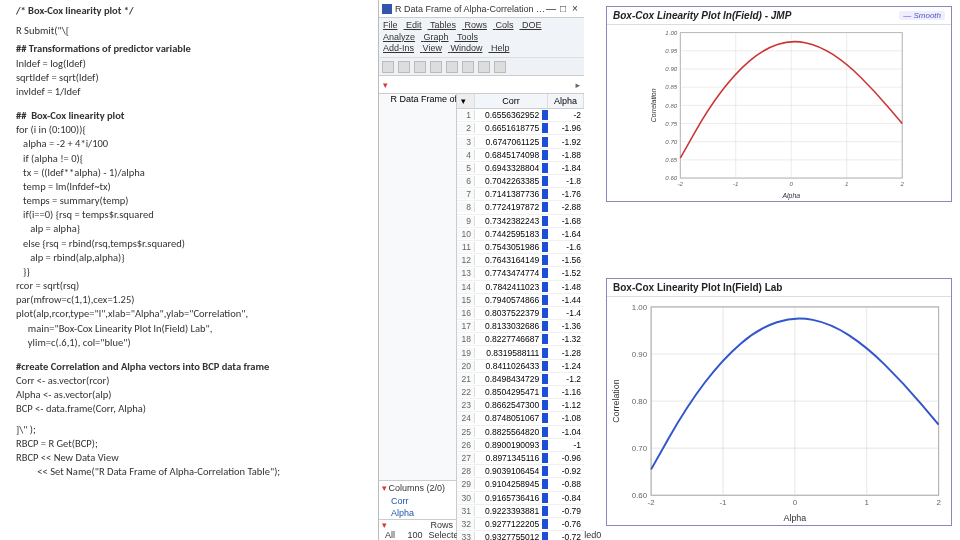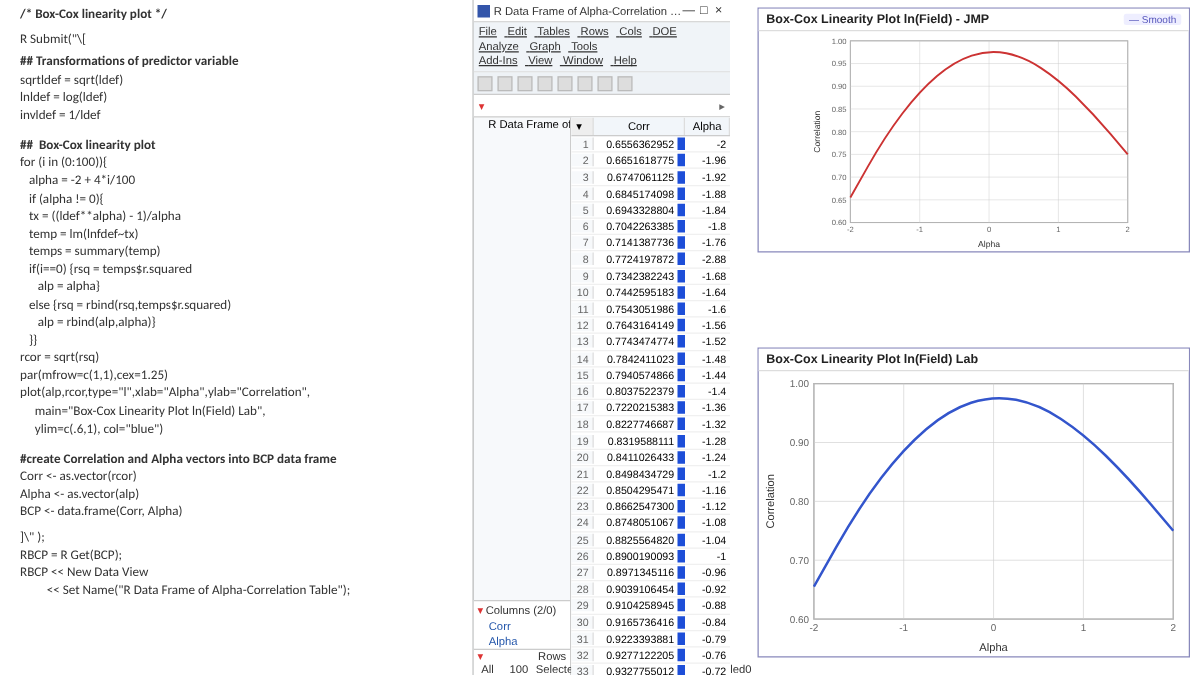--- a/index.html
+++ b/index.html
@@ -40,43 +40,43 @@
   .jmp-thead div { padding:2px 4px; border-right:1px solid #ddd; }
   .jmp-thead .rh { width:18px; background:#eee; }
   .jmp-thead .c1 { width:74px; text-align:center; }
   .jmp-thead .c2 { width:36px; text-align:center; }
   .jmp-tr { display:flex; font-size:8.5px; height:13.2px; align-items:center; border-bottom:1px solid #f0f0f0; }
   .jmp-tr .rh { width:18px; text-align:right; padding-right:3px; color:#666; background:#f7f9fb; border-right:1px solid #ddd; }
   .jmp-tr .c1 { width:74px; text-align:right; padding-right:3px; border-right:6px solid #1d4ed8; }
   .jmp-tr .c2 { width:36px; text-align:right; padding-right:3px; }
 
   .chart { position:absolute; border:1px solid #88b; background:#fff; }
-  .chart1 { left:606px; top:6px; width:346px; height:196px; }
+  .chart1 { left:606px; top:6px; width:346px; height:196px;font-style:italic; }
   .chart2 { left:606px; top:278px; width:346px; height:248px; }
   .chart-head { height:18px; display:flex; align-items:center; padding:0 6px; font-size:10px; font-weight:bold; color:#222; background:#fff; border-bottom:1px solid #ddd; }
   .chart-head .sm { margin-left:auto; font-size:8px; font-weight:normal; color:#55b; background:#eef; padding:0 4px; border-radius:2px; }
   .chart-body { position:relative; width:100%; height:calc(100% - 18px); }
   .chart-body svg { width:100%; height:100%; }
   .tick { stroke:#ccc; stroke-width:0.5; }
   .curve { fill:none; stroke-width:2; }
   .curve.red { stroke:#c33; }
   .curve.blue { stroke:#35c; }
   .atxt { font-size:8px; fill:#666; }
   .altxt { font-size:9px; fill:#333; }
 </style>
 </head>
 <body>
 
 <div class="code-col">
   <p class="title">/* Box-Cox linearity plot */</p>
   <p style="height:6px"></p>
   <p>R Submit("\[</p>
   <p class="sec">## Transformations of predictor variable</p>
+  <p>lnldef = log(ldef)</p>
   <p>sqrtldef = sqrt(ldef)</p>
-  <p>lnldef = log(ldef)</p>
   <p>invldef = 1/ldef</p>
   <p style="height:6px"></p>
   <p class="sec">##  Box-Cox linearity plot</p>
   <p>for (i in (0:100)){</p>
   <p>   alpha = -2 + 4*i/100</p>
   <p>   if (alpha != 0){</p>
   <p>   tx = ((ldef**alpha) - 1)/alpha</p>
   <p>   temp = lm(lnfdef~tx)</p>
   <p>   temps = summary(temp)</p>
   <p>   if(i==0) {rsq = temps$r.squared</p>
@@ -261,21 +261,21 @@
             <div class="c1">0.7940574866</div>
             <div class="c2">-1.44</div>
           </div>
           <div class="jmp-tr">
             <div class="rh">16</div>
             <div class="c1">0.8037522379</div>
             <div class="c2">-1.4</div>
           </div>
           <div class="jmp-tr">
             <div class="rh">17</div>
-            <div class="c1">0.7220215383</div>
+            <div class="c1">0.8133032686</div>
             <div class="c2">-1.36</div>
           </div>
           <div class="jmp-tr">
             <div class="rh">18</div>
             <div class="c1">0.8227746687</div>
             <div class="c2">-1.32</div>
           </div>
           <div class="jmp-tr">
             <div class="rh">19</div>
             <div class="c1">0.8319588111</div>

